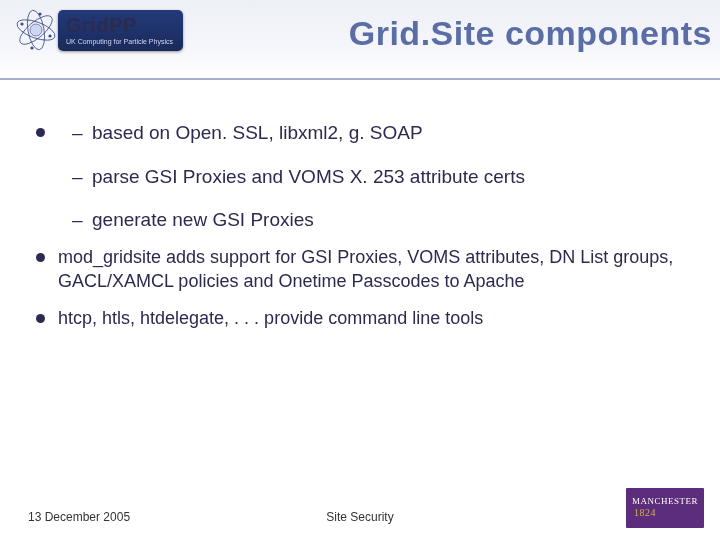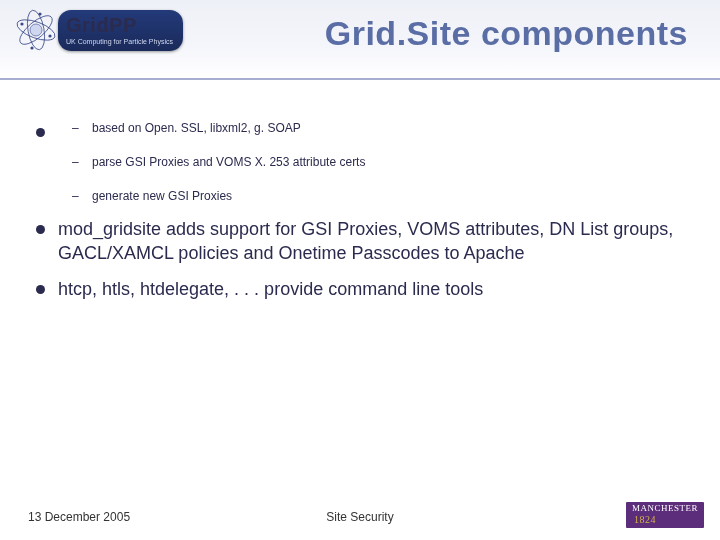--- a/index.html
+++ b/index.html
@@ -26,40 +26,40 @@
     align-items: center;
   }
   .logo-icon {
     width: 44px;
     height: 44px;
     position: relative;
   }
   .logo-badge {
     display: inline-block;
     background: linear-gradient(#233a7a, #1a2a5a);
-    border-radius: 13px;
+    border-radius: 5px;
     padding: 4px 10px 6px 8px;
     box-shadow: 0 1px 3px rgba(0,0,0,0.4);
     position: relative;
   }
   .logo-main {
     font-weight: bold;
     font-size: 20px;
     letter-spacing: 0.5px;
   }
   .logo-sub {
     font-size: 7px;
     color: #cfd6ef;
     display: block;
     margin-top: 1px;
   }
   .slide-title {
     position: absolute;
     top: 14px;
-    right: 32px;
+    right: 8px;
     font-size: 34px;
     font-family: 'Trebuchet MS', Verdana, sans-serif;
     font-weight: bold;
     color: #5a6ea5;
     letter-spacing: 0.5px;
   }
   .content {
     padding: 26px 30px 0 36px;
     font-size: 18px;
     line-height: 1.35;
@@ -84,21 +84,21 @@
     border-radius: 50%;
   }
   ul.sub {
     list-style: none;
     margin-top: 14px;
   }
   ul.sub > li {
     position: relative;
     padding-left: 34px;
     margin-bottom: 18px;
-    font-size: 12px;
+    font-size: 19px;
   }
   ul.sub > li::before {
     content: "–";
     position: absolute;
     left: 14px;
     top: 0;
     color: #2b2b4f;
   }
   ul.sub > li:last-child {
     margin-bottom: 4px;
@@ -125,21 +125,21 @@
     bottom: 6px;
   }
   .footer-right {
     position: absolute;
     right: 16px;
     bottom: 2px;
   }
   .manchester-badge {
     background: #5c2d7a;
     color: #fff;
-    padding: 2px 6px;
+    padding: 9px 6px;
     font-size: 9px;
     font-family: Georgia, serif;
     letter-spacing: 0.5px;
     text-align: left;
     line-height: 1.1;
     border-radius: 1px;
   }
   .manchester-badge .year {
     color: #d4b24a;
     font-size: 10px;

